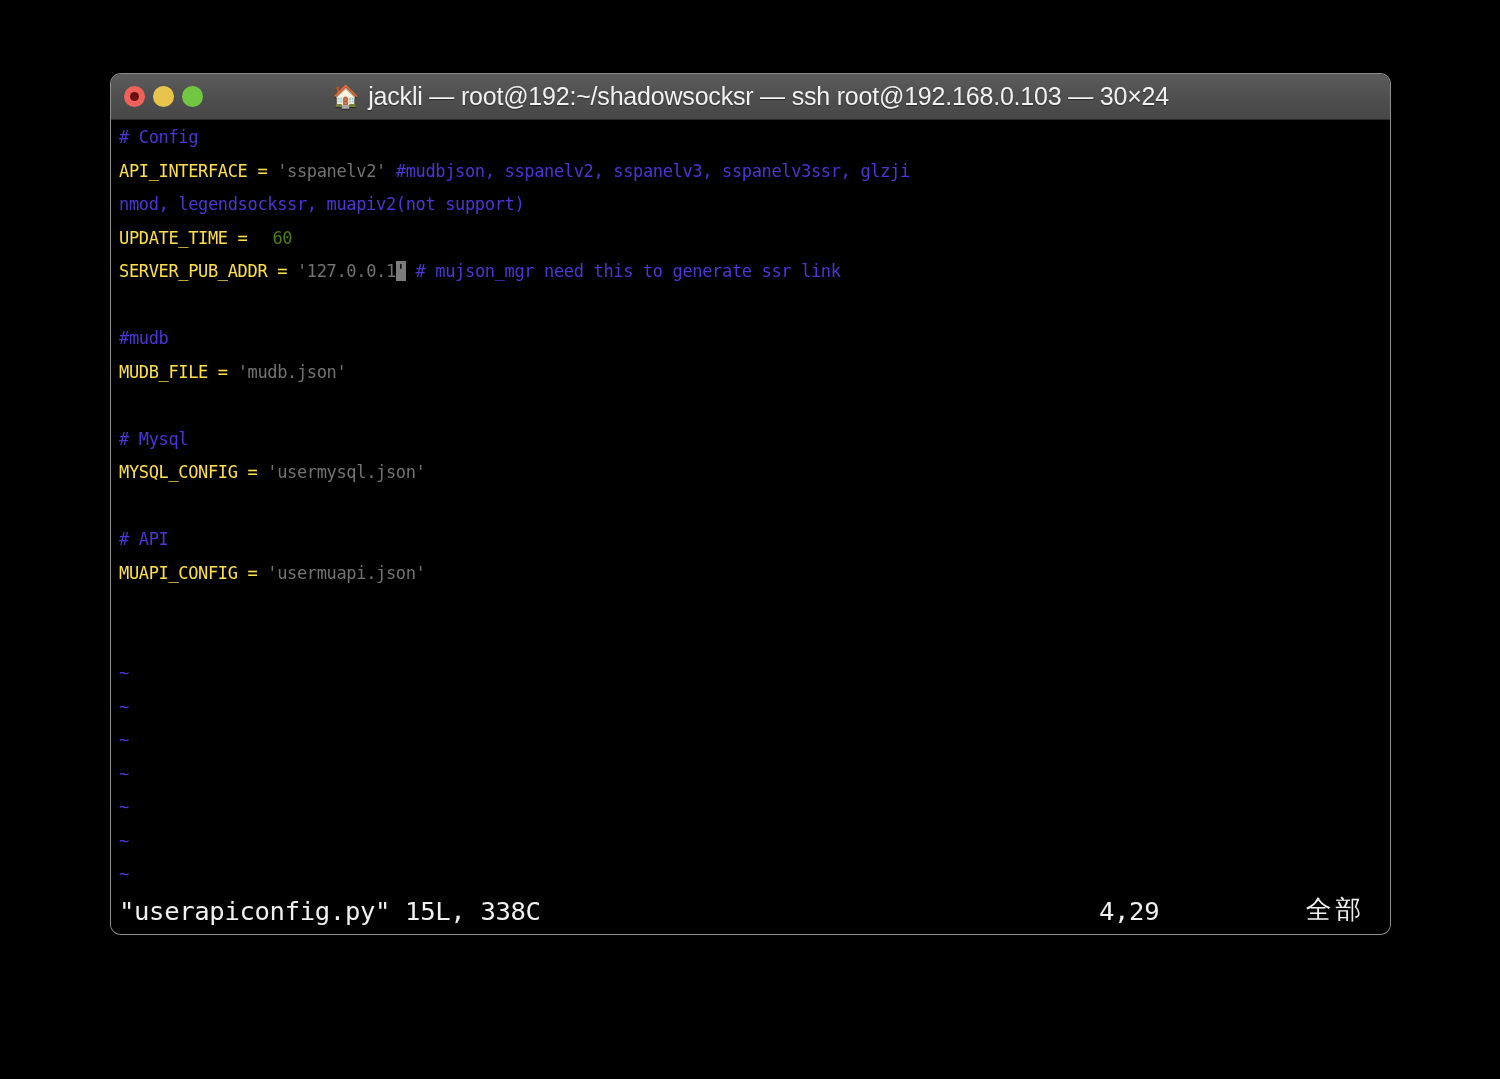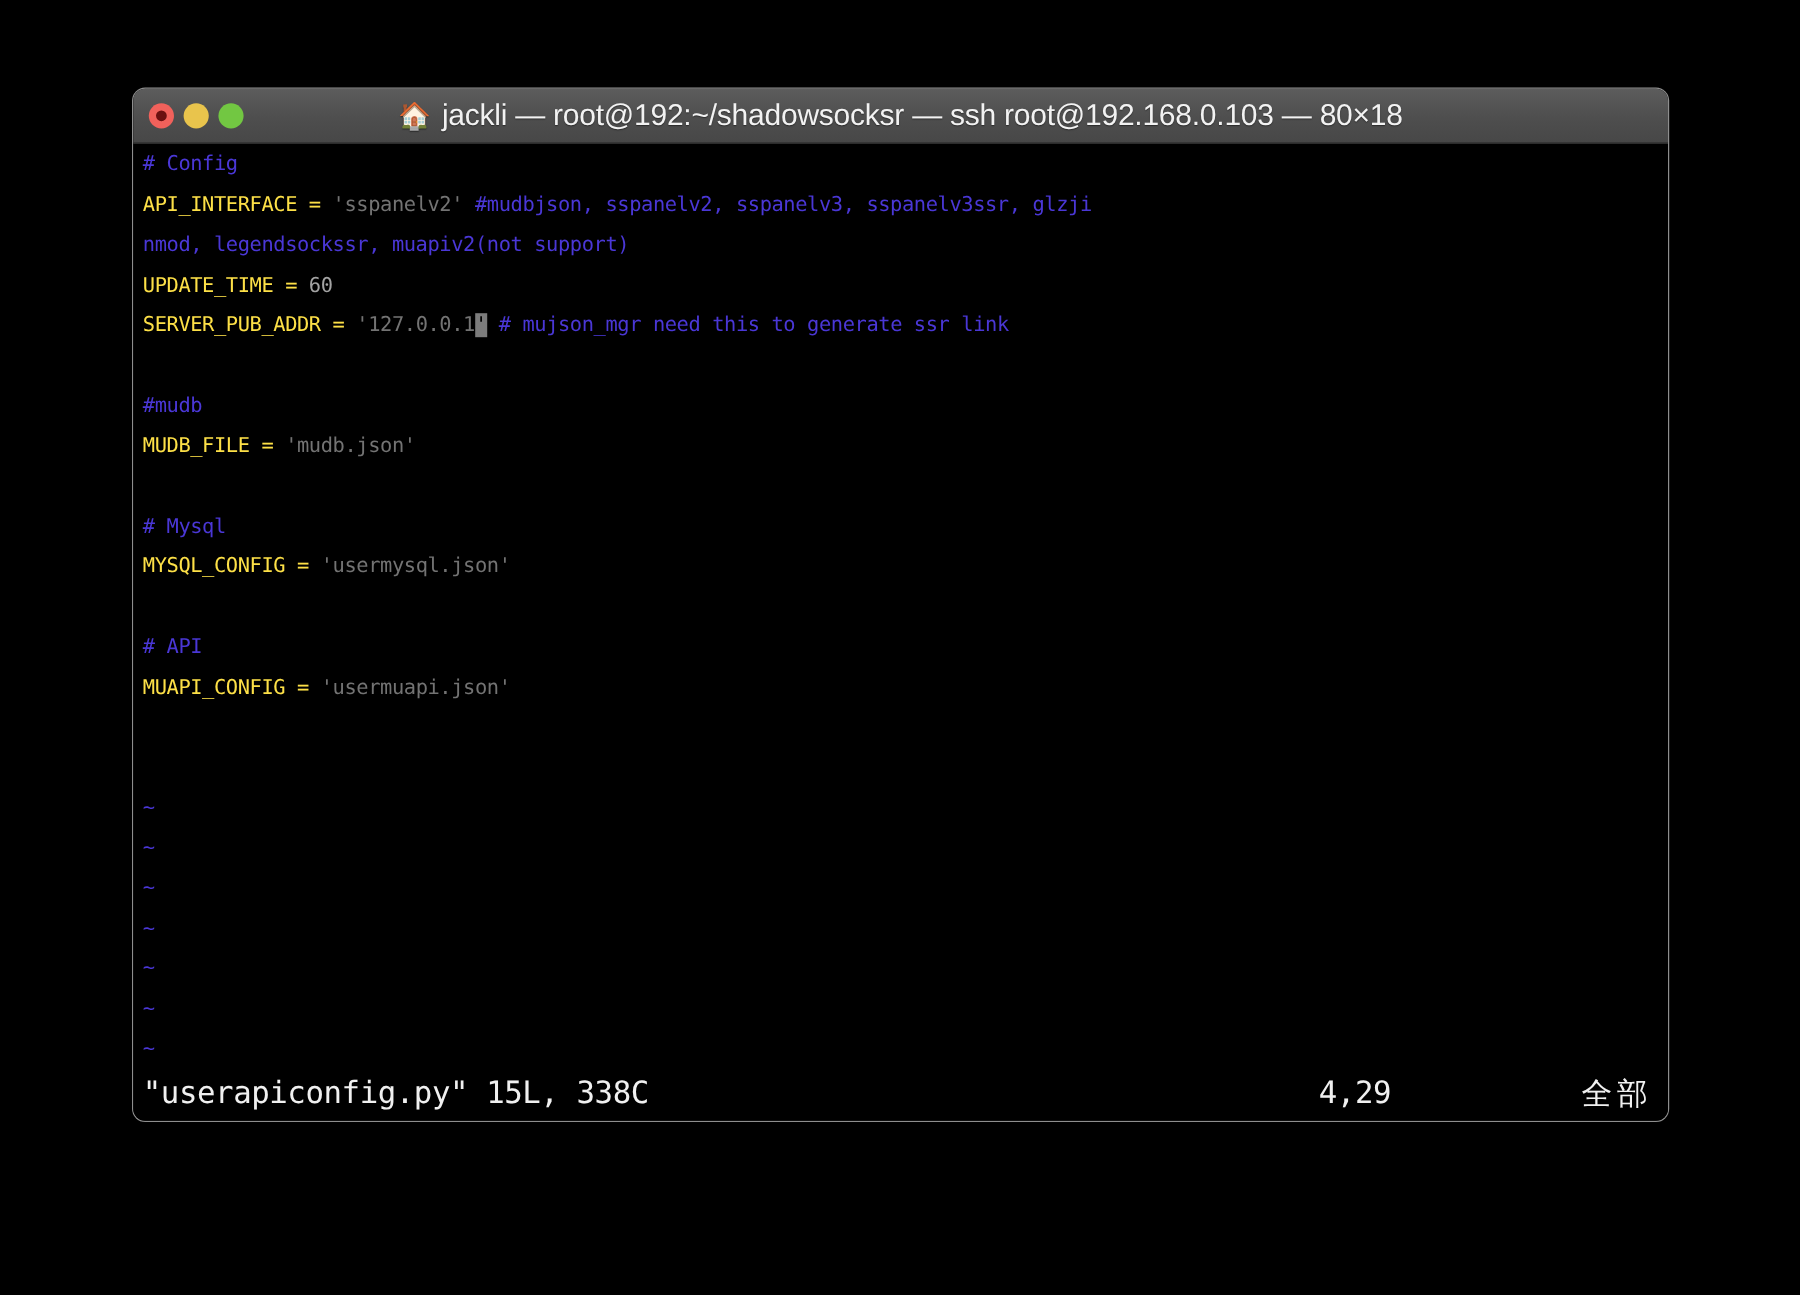--- a/index.html
+++ b/index.html
@@ -93,21 +93,21 @@
     line-height: 33.5px;
     letter-spacing: -0.35px;
     white-space: pre;
     color: #e8e8e8;
   }
   .row { height: 33.5px; }
 
   .c-comment { color: #4a37d6; }
   .c-text    { color: #fde047; }
   .c-string  { color: #737373; text-align: right; }
-  .c-number  { color: #a3a3a3; }
+  .c-number  { color: #4d7c0f; margin-left: 15px; }
   .c-tilde   { color: #4a37d6; }
   .cursor {
     background: #7c7c7c;
     color: #000000;
   }
 
   
   #status-line {
     position: absolute;
     left: 8px;
@@ -123,43 +123,43 @@
     align-items: baseline;
   }
   #status-file { flex: 0 0 auto; }
   #status-pos {
     position: absolute;
     left: 980px;
     text-align: right;
   }
   #status-scroll {
     position: absolute;
-    right: 8px;
-    font-family: Liberation Serif, serif;
+    right: 20px;
+    font-family: Liberation Mono, monospace;
     letter-spacing: 4px;
   }
 </style>
 </head>
 <body>
 
 <div id="terminal-window">
 
   <div id="title-bar">
 
     <div id="traffic-lights">
       <div class="tl tl-close">
         <div class="tl-close-dot"></div>
       </div>
       <div class="tl tl-min"></div>
       <div class="tl tl-zoom"></div>
     </div>
 
     <div id="title-text">
       <span id="home-icon">🏠</span>
-      <span>jackli — root@192:~/shadowsocksr — ssh root@192.168.0.103 — 80×18</span>
+      <span>jackli — root@192:~/shadowsocksr — ssh root@192.168.0.103 — 30×24</span>
     </div>
 
   </div>
 
   <div id="terminal-body">
     <div class="screen" id="screen"><div class="row"><span class="c-comment"># Config</span></div><div class="row"><span class="c-text">API_INTERFACE = </span><span class="c-string">'sspanelv2'</span><span class="c-comment"> #mudbjson, sspanelv2, sspanelv3, sspanelv3ssr, glzji</span></div><div class="row"><span class="c-comment">nmod, legendsockssr, muapiv2(not support)</span></div><div class="row"><span class="c-text">UPDATE_TIME = </span><span class="c-number">60</span></div><div class="row"><span class="c-text">SERVER_PUB_ADDR = </span><span class="c-string">'127.0.0.1</span><span class="cursor">'</span><span class="c-comment"> # mujson_mgr need this to generate ssr link</span></div><div class="row">&nbsp;</div><div class="row"><span class="c-comment">#mudb</span></div><div class="row"><span class="c-text">MUDB_FILE = </span><span class="c-string">'mudb.json'</span></div><div class="row">&nbsp;</div><div class="row"><span class="c-comment"># Mysql</span></div><div class="row"><span class="c-text">MYSQL_CONFIG = </span><span class="c-string">'usermysql.json'</span></div><div class="row">&nbsp;</div><div class="row"><span class="c-comment"># API</span></div><div class="row"><span class="c-text">MUAPI_CONFIG = </span><span class="c-string">'usermuapi.json'</span></div><div class="row">&nbsp;</div><div class="row">&nbsp;</div><div class="row"><span class="c-tilde">~</span></div><div class="row"><span class="c-tilde">~</span></div><div class="row"><span class="c-tilde">~</span></div><div class="row"><span class="c-tilde">~</span></div><div class="row"><span class="c-tilde">~</span></div><div class="row"><span class="c-tilde">~</span></div><div class="row"><span class="c-tilde">~</span></div></div>
 
     <div id="status-line">
       <span id="status-file">"userapiconfig.py" 15L, 338C</span>
       <span id="status-pos">4,29</span>

